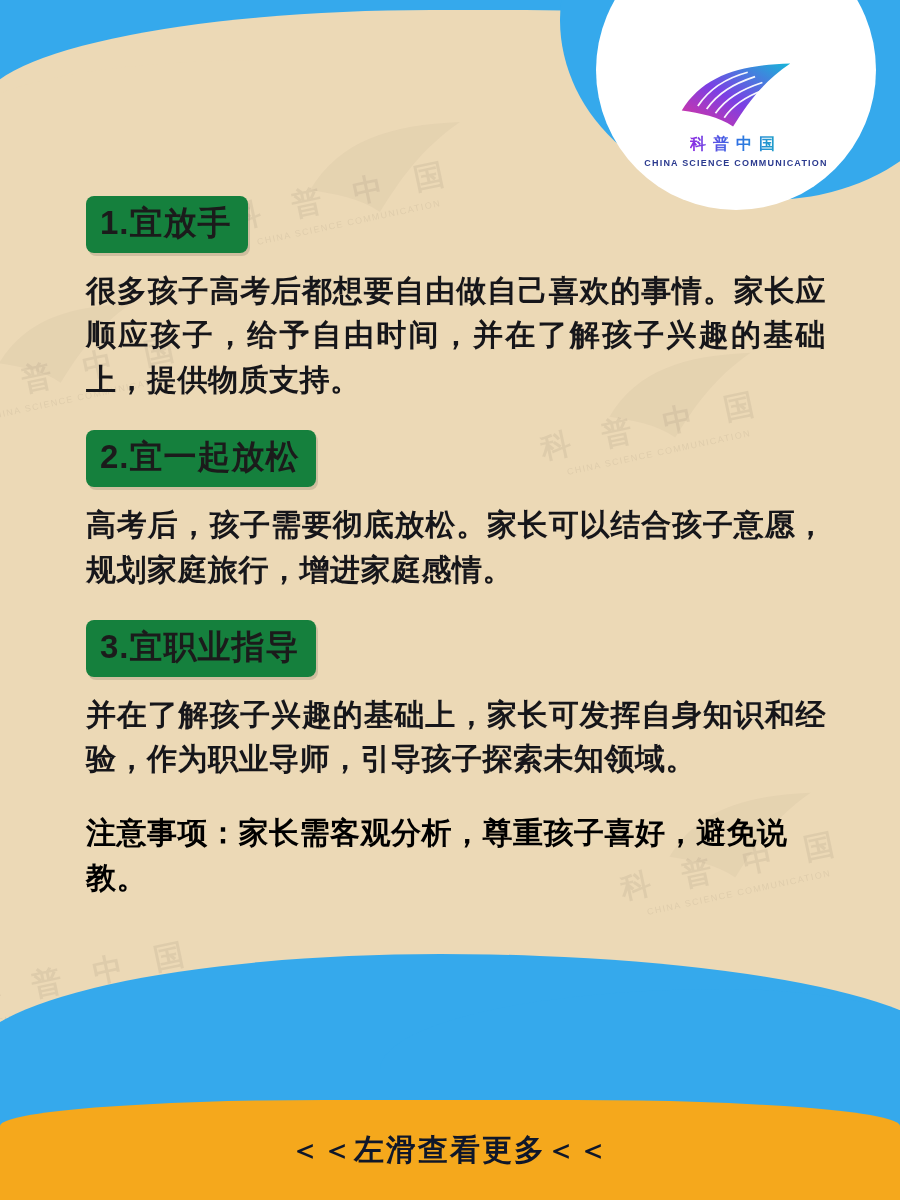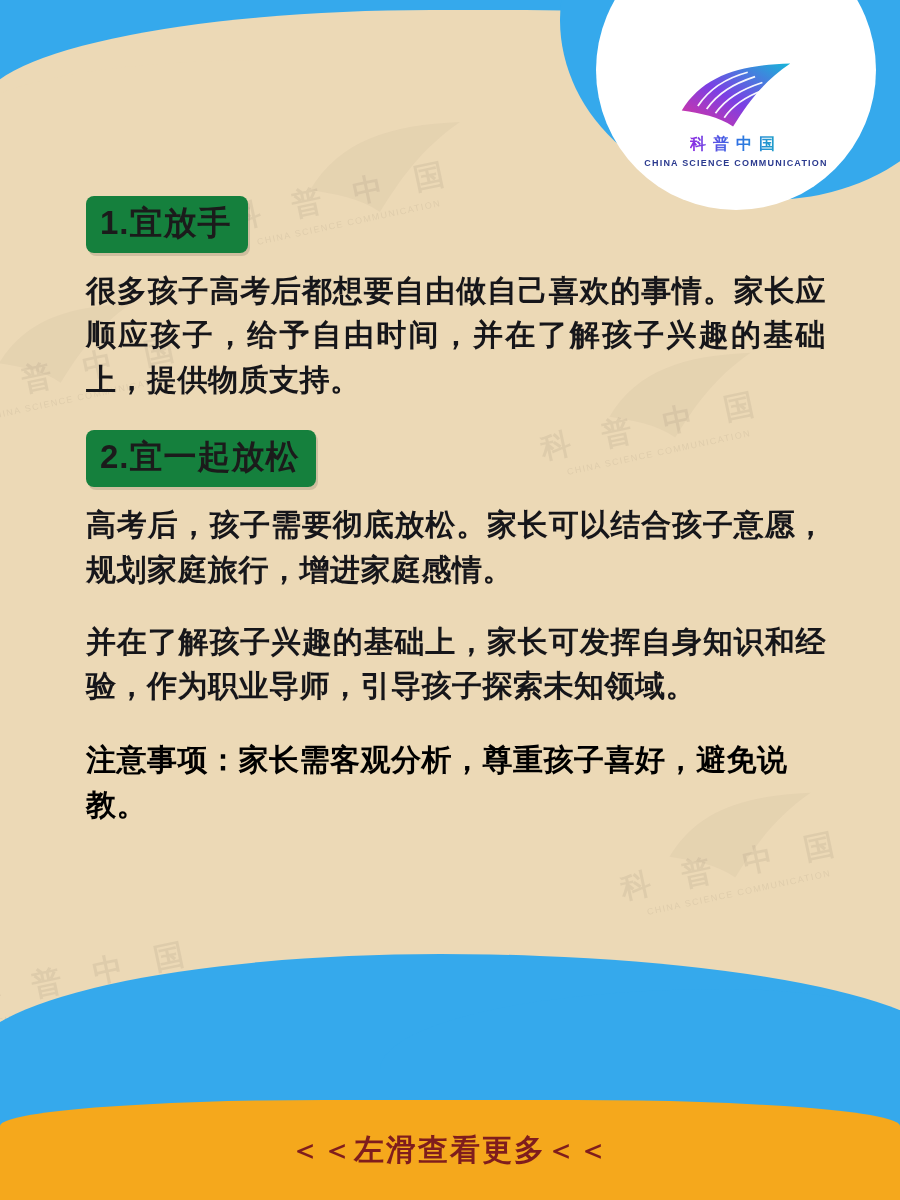--- a/index.html
+++ b/index.html
@@ -202,21 +202,21 @@
     bottom: 0;
     width: 900px;
     height: 100px;
     display: flex;
     align-items: center;
     justify-content: center;
   }
   .footer-text {
     font-size: 30px;
     font-weight: bold;
-    color: #7f1d1d;
+    color: #0f172a;
     letter-spacing: 2px;
   }
 </style>
 </head>
 <body>
 
 <div class="poster">
 
   <div class="paper"></div>
   <div class="paper-2"></div>
@@ -300,20 +300,21 @@
       <div class="heading">1.宜放手</div>
       <p class="para">很多孩子高考后都想要自由做自己喜欢的事情。家长应顺应孩子，给予自由时间，并在了解孩子兴趣的基础上，提供物质支持。</p>
     </div>
 
     <div class="block">
       <div class="heading">2.宜一起放松</div>
       <p class="para">高考后，孩子需要彻底放松。家长可以结合孩子意愿，规划家庭旅行，增进家庭感情。</p>
     </div>
 
     <div class="block">
+      <div class="heading">3.宜职业指导</div>
       <p class="para">并在了解孩子兴趣的基础上，家长可发挥自身知识和经验，作为职业导师，引导孩子探索未知领域。</p>
     </div>
 
     <p class="note">注意事项：家长需客观分析，尊重孩子喜好，避免说教。</p>
   </div>
 
   <div class="bottom-wave"></div>
   <div class="bottom-wave-b"></div>
   <div class="bottom-strip"></div>
   <div class="bottom-strip-flat"></div>

